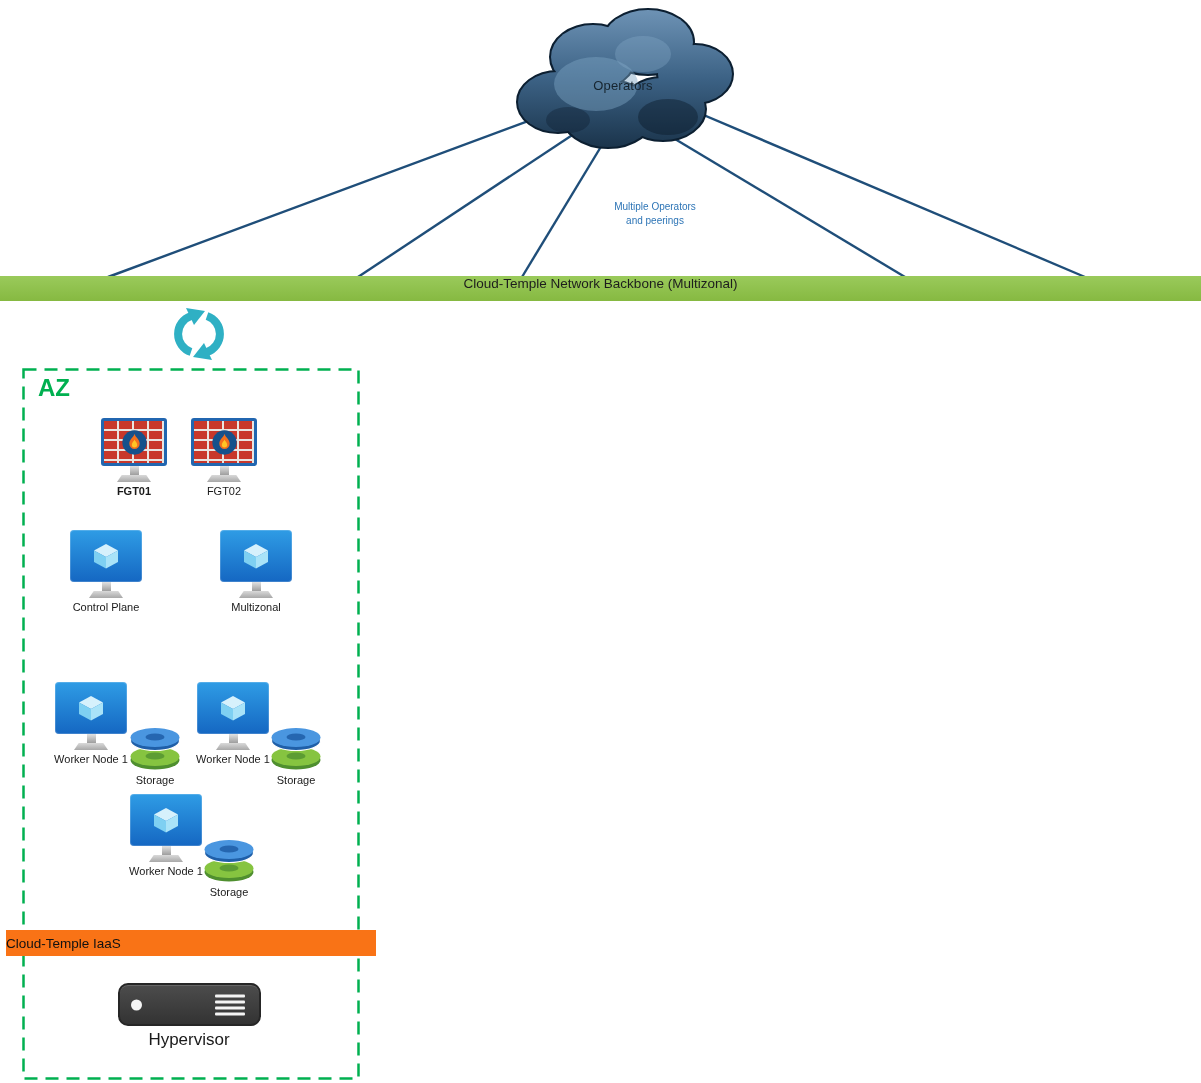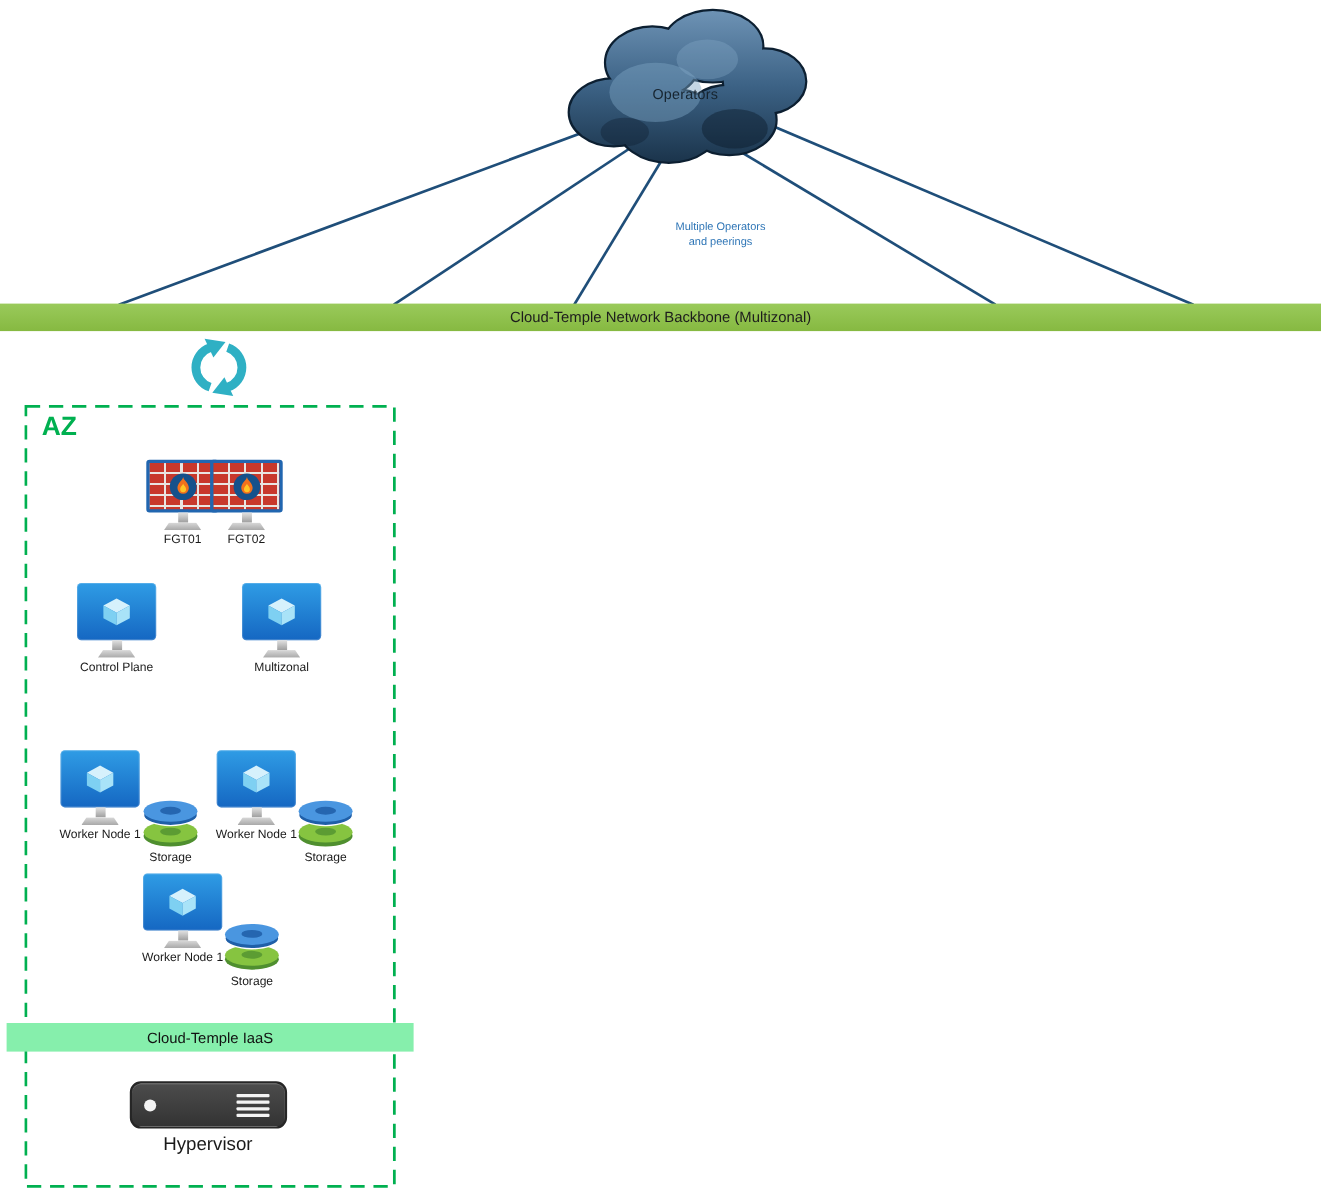--- a/index.html
+++ b/index.html
@@ -14,21 +14,21 @@
   .cloud-wrap { left:508px; top:2px; width:230px; height:170px; z-index:1; }
   .internet-label { position:absolute; left:0; top:76px; width:230px; text-align:center;
     font-size:13px; color:#16242f; letter-spacing:0.2px; }
 
   
   .operators-caption { left:555px; top:200px; width:200px; text-align:center;
     color:#2e75b6; font-size:10px; line-height:1.35; z-index:1; }
 
   
   .backbone-bar { left:0; top:276px; width:1201px; height:25px;
-    background:linear-gradient(180deg,#9aca5b,#86b941); display:flex; align-items:center;
+    background:linear-gradient(180deg,#9aca5b,#86b941); display:flex; align-items:flex-start;
     justify-content:center; z-index:1; }
   .backbone-bar span { font-size:13.5px; color:#1d1d1d; }
 
   
   .sync-icon { left:167px; top:302px; width:64px; height:64px; z-index:1; }
 
   
   .az-box { left:22px; top:368px; width:338px; height:712px; z-index:1; }
   .az-border { position:absolute; left:0; top:0; }
   .az-label { position:absolute; left:16px; top:6px; font-size:24px; font-weight:bold; color:#00b050; }
@@ -51,21 +51,21 @@
   
   .fw-screen { width:66px; height:48px; border:3px solid #2166b0; border-radius:3px;
     background-color:#c8382b;
     background-image:
       repeating-linear-gradient(180deg, rgba(0,0,0,0) 0 8px, #e9e5e1 8px 10px),
       repeating-linear-gradient(90deg, rgba(0,0,0,0) 0 13px, #e9e5e1 13px 15px);
     display:flex; align-items:center; justify-content:center; }
 
   
   .iaas-bar { position:absolute; left:-16px; top:562px; width:370px; height:26px;
-    background:#86efac; display:flex; align-items:center; justify-content:center; }
+    background:#f97316; display:flex; align-items:center; justify-content:flex-start; }
   .iaas-bar span { font-size:13.5px; color:#111; }
 
   
   .hv-icon { width:143px; height:43px; background:linear-gradient(180deg,#4c4c4c,#333333);
     border:2px solid #262626; border-radius:10px; position:relative;
     box-shadow: inset 0 1px 0 rgba(255,255,255,0.15); }
   .hv-dot { position:absolute; left:11px; top:50%; transform:translateY(-50%);
     width:11px; height:11px; border-radius:50%; background:#f4f4f4; }
   .hv-lines { position:absolute; right:14px; top:50%; transform:translateY(-50%);
     display:flex; flex-direction:column; gap:3px; }
@@ -137,21 +137,21 @@
       <polygon points="9,26 6,45 23,37"></polygon>
     </g>
   </svg>
 
   <div class="abs az-box">
     <svg class="az-border" width="338" height="712">
       <rect x="1.5" y="1.5" width="335" height="709" fill="none" stroke="#00b050" stroke-width="2.5" stroke-dasharray="13 8"></rect>
     </svg>
     <div class="az-label">AZ</div>
 
-    <div class="node" style="left:104px; top:50px; width:80px;">
+    <div class="node" style="left:72px; top:50px; width:80px;font-weight:bold;">
       <div class="monitor">
         <div class="fw-screen">
           <svg width="27" height="27" viewBox="0 0 24 24">
             <circle cx="12" cy="12" r="10.8" fill="#15518b"></circle>
             <path d="M12 4.2 C12.7 7.4 16.6 8.9 16.6 13.1 A4.6 4.6 0 0 1 7.4 13.1 C7.4 8.9 11.3 7.4 12 4.2 Z" fill="#f2701d"></path>
             <path d="M12 9.3 C12.3 10.9 14.4 11.7 14.4 14.1 A2.4 2.4 0 0 1 9.6 14.1 C9.6 11.7 11.7 10.9 12 9.3 Z" fill="#ffc425"></path>
           </svg>
         </div>
         <div class="neck"></div>
         <div class="foot"></div>

